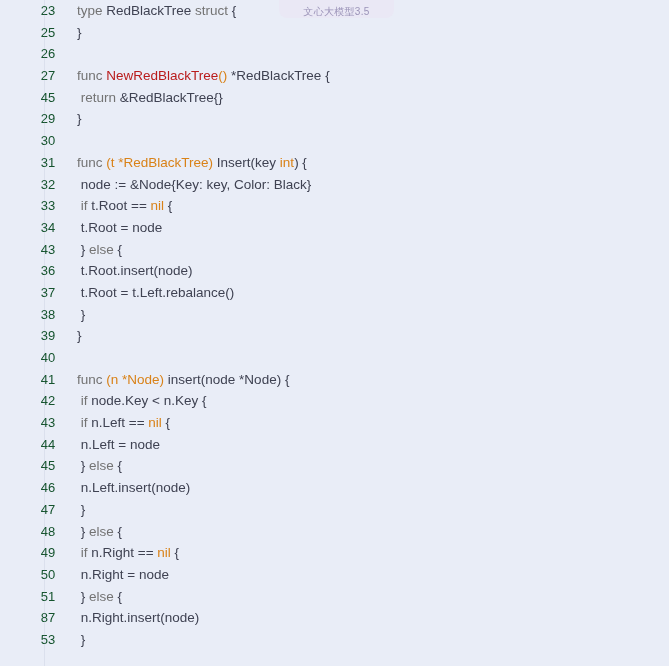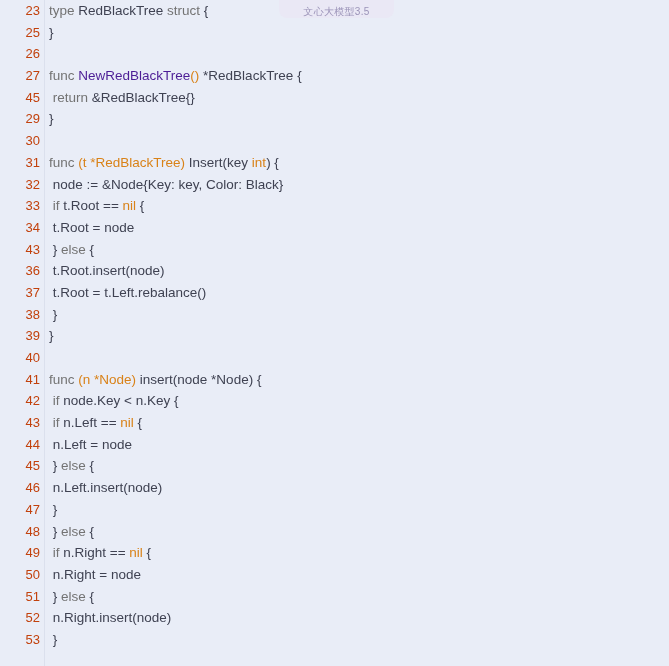--- a/index.html
+++ b/index.html
@@ -52,46 +52,47 @@
     display: flex;
     align-items: center;
     height: 21.7px;
     font-size: 13.5px;
     line-height: 21.7px;
     white-space: pre;
   }
   .ln {
     width: 40px;
     min-width: 40px;
-    text-align: right;
+    text-align: center;
     padding-right: 0px;
-    color: #c2410c;
+    color: #14532d;
     font-size: 13px;
     font-family: "Liberation Sans", sans-serif;
     user-select: none;
+    margin-left: 28px;
   }
   .gutter-rule {
     position: absolute;
     left: 44px;
     top: 0;
     bottom: 0;
     width: 1px;
     background: rgba(150,155,185,0.16);
     pointer-events: none;
   }
   .src {
     padding-left: 9px;
     color: #3f4252;
     font-family: "Liberation Sans", sans-serif;
     font-size: 13.5px;
   }
 
   
   .k  { color: #737373; }            
-  .fn { color: #4c1d95; }            
+  .fn { color: #b91c1c; }            
   .t  { color: #d98218; }            
   .p  { color: #3f4252; }            
 </style>
 </head>
 <body>
 
 <div id="code-viewer">
   <div class="gutter-rule"></div>
   <div id="code-lines">
       <div class="code-line"><span class="ln">23</span><span class="src"><span class="k">type</span><span class="p"> RedBlackTree </span><span class="k">struct</span><span class="p"> {</span></span></div>
@@ -115,20 +116,20 @@
       <div class="code-line"><span class="ln">42</span><span class="src"><span class="p"> </span><span class="k">if</span><span class="p"> node.Key &lt; n.Key {</span></span></div>
       <div class="code-line"><span class="ln">43</span><span class="src"><span class="p"> </span><span class="k">if</span><span class="p"> n.Left == </span><span class="t">nil</span><span class="p"> {</span></span></div>
       <div class="code-line"><span class="ln">44</span><span class="src"><span class="p"> n.Left = node</span></span></div>
       <div class="code-line"><span class="ln">45</span><span class="src"><span class="p"> } </span><span class="k">else</span><span class="p"> {</span></span></div>
       <div class="code-line"><span class="ln">46</span><span class="src"><span class="p"> n.Left.insert(node)</span></span></div>
       <div class="code-line"><span class="ln">47</span><span class="src"><span class="p"> }</span></span></div>
       <div class="code-line"><span class="ln">48</span><span class="src"><span class="p"> } </span><span class="k">else</span><span class="p"> {</span></span></div>
       <div class="code-line"><span class="ln">49</span><span class="src"><span class="p"> </span><span class="k">if</span><span class="p"> n.Right == </span><span class="t">nil</span><span class="p"> {</span></span></div>
       <div class="code-line"><span class="ln">50</span><span class="src"><span class="p"> n.Right = node</span></span></div>
       <div class="code-line"><span class="ln">51</span><span class="src"><span class="p"> } </span><span class="k">else</span><span class="p"> {</span></span></div>
-      <div class="code-line"><span class="ln">52</span><span class="src"><span class="p"> n.Right.insert(node)</span></span></div>
+      <div class="code-line"><span class="ln">87</span><span class="src"><span class="p"> n.Right.insert(node)</span></span></div>
       <div class="code-line"><span class="ln">53</span><span class="src"><span class="p"> }</span></span></div>
     </div>
 </div>
 
 <div id="model-badge">
   <span class="badge-text">文心大模型3.5</span>
 </div>
 
 </body></html>

